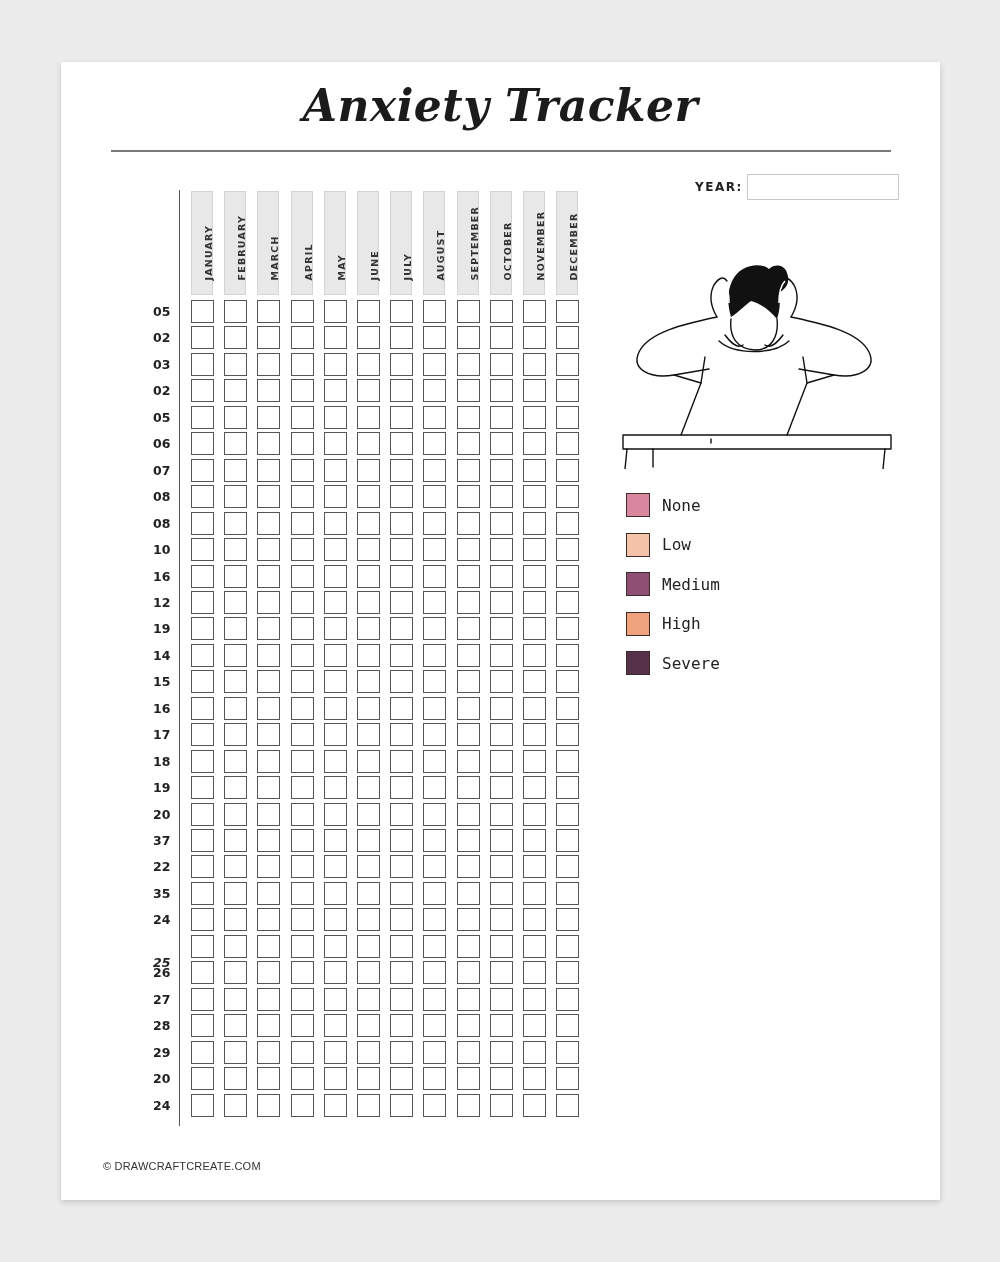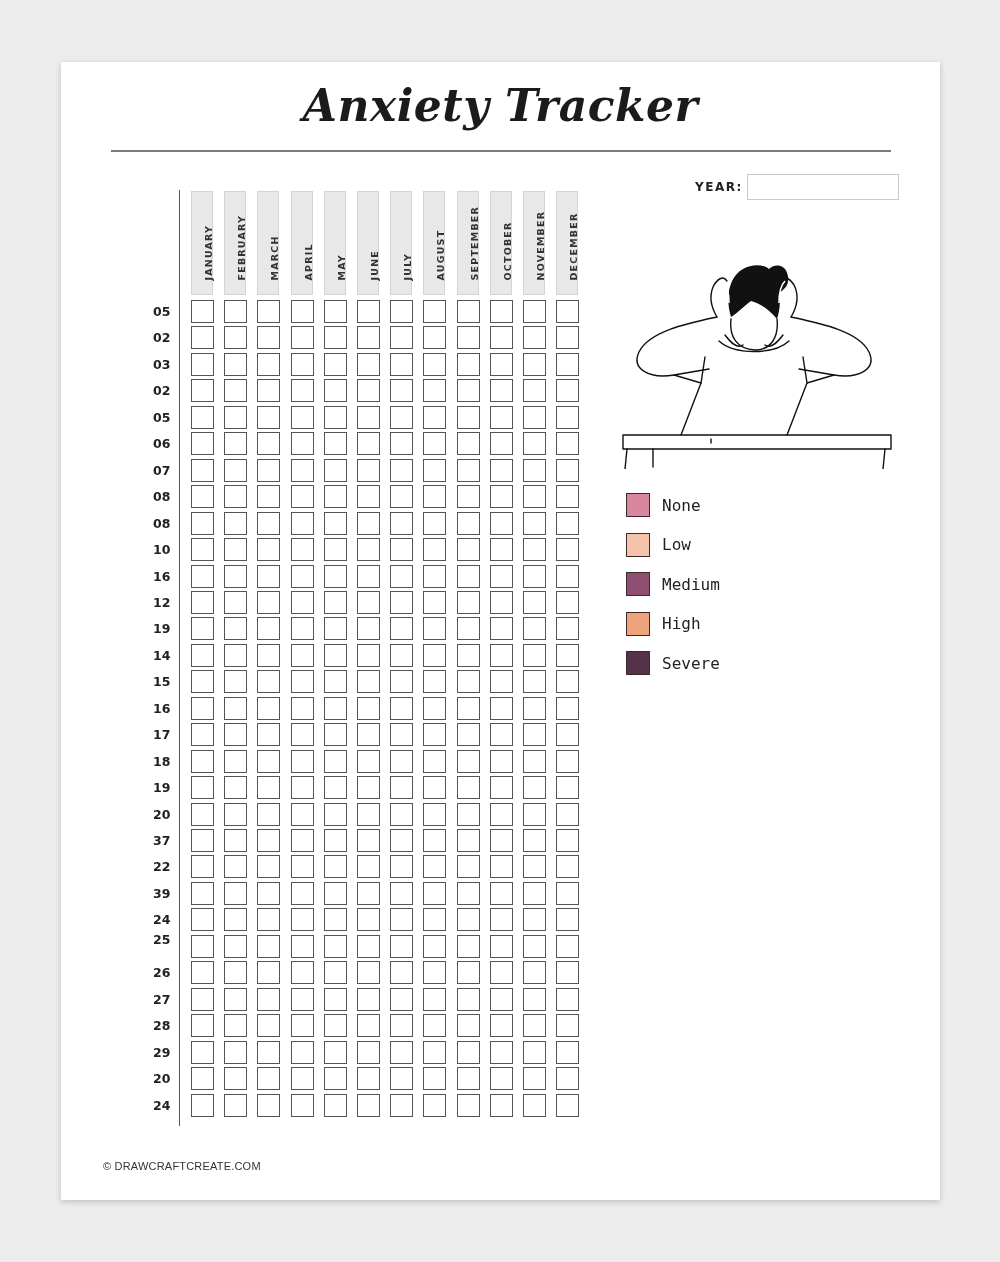--- a/index.html
+++ b/index.html
@@ -465,21 +465,21 @@
       <div class="cb" style="left: 196.4px; top: 793.45px;"></div>
       <div class="cb" style="left: 229.6px; top: 793.45px;"></div>
       <div class="cb" style="left: 262.8px; top: 793.45px;"></div>
       <div class="cb" style="left: 296px; top: 793.45px;"></div>
       <div class="cb" style="left: 329.2px; top: 793.45px;"></div>
       <div class="cb" style="left: 362.4px; top: 793.45px;"></div>
       <div class="cb" style="left: 395.6px; top: 793.45px;"></div>
       <div class="cb" style="left: 428.8px; top: 793.45px;"></div>
       <div class="cb" style="left: 462px; top: 793.45px;"></div>
       <div class="cb" style="left: 495.2px; top: 793.45px;"></div>
-      <div class="day-label" style="top: 819.9px;">39</div>
+      <div class="day-label" style="top: 819.9px;">35</div>
       <div class="cb" style="left: 130px; top: 819.9px;"></div>
       <div class="cb" style="left: 163.2px; top: 819.9px;"></div>
       <div class="cb" style="left: 196.4px; top: 819.9px;"></div>
       <div class="cb" style="left: 229.6px; top: 819.9px;"></div>
       <div class="cb" style="left: 262.8px; top: 819.9px;"></div>
       <div class="cb" style="left: 296px; top: 819.9px;"></div>
       <div class="cb" style="left: 329.2px; top: 819.9px;"></div>
       <div class="cb" style="left: 362.4px; top: 819.9px;"></div>
       <div class="cb" style="left: 395.6px; top: 819.9px;"></div>
       <div class="cb" style="left: 428.8px; top: 819.9px;"></div>
@@ -491,21 +491,21 @@
       <div class="cb" style="left: 196.4px; top: 846.35px;"></div>
       <div class="cb" style="left: 229.6px; top: 846.35px;"></div>
       <div class="cb" style="left: 262.8px; top: 846.35px;"></div>
       <div class="cb" style="left: 296px; top: 846.35px;"></div>
       <div class="cb" style="left: 329.2px; top: 846.35px;"></div>
       <div class="cb" style="left: 362.4px; top: 846.35px;"></div>
       <div class="cb" style="left: 395.6px; top: 846.35px;"></div>
       <div class="cb" style="left: 428.8px; top: 846.35px;"></div>
       <div class="cb" style="left: 462px; top: 846.35px;"></div>
       <div class="cb" style="left: 495.2px; top: 846.35px;"></div>
-      <div class="day-label" style="top: 866px;">25</div>
+      <div class="day-label" style="top: 889px; font-style: italic;">25</div>
       <div class="cb" style="left: 130px; top: 872.8px;"></div>
       <div class="cb" style="left: 163.2px; top: 872.8px;"></div>
       <div class="cb" style="left: 196.4px; top: 872.8px;"></div>
       <div class="cb" style="left: 229.6px; top: 872.8px;"></div>
       <div class="cb" style="left: 262.8px; top: 872.8px;"></div>
       <div class="cb" style="left: 296px; top: 872.8px;"></div>
       <div class="cb" style="left: 329.2px; top: 872.8px;"></div>
       <div class="cb" style="left: 362.4px; top: 872.8px;"></div>
       <div class="cb" style="left: 395.6px; top: 872.8px;"></div>
       <div class="cb" style="left: 428.8px; top: 872.8px;"></div>

